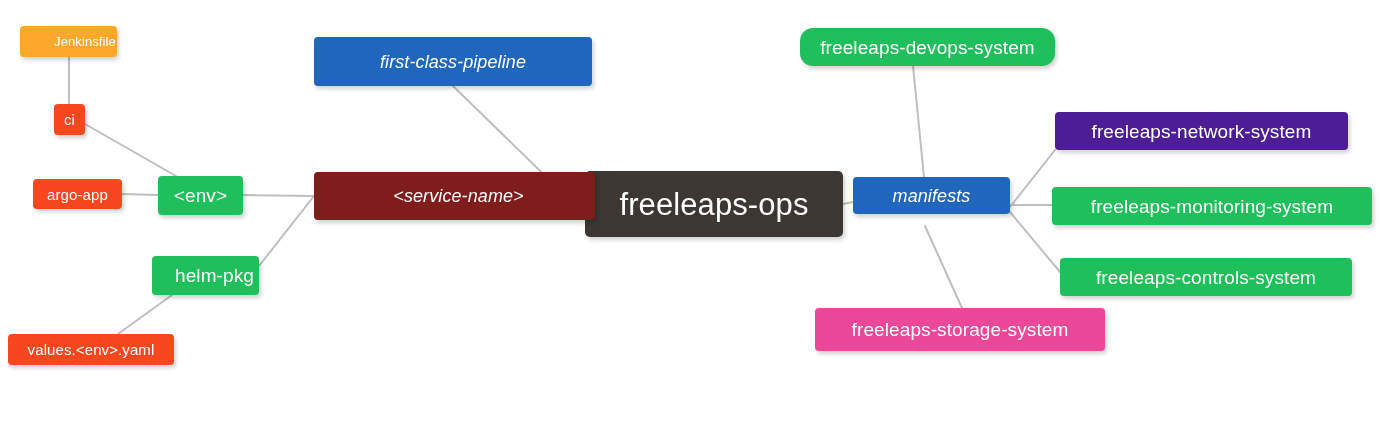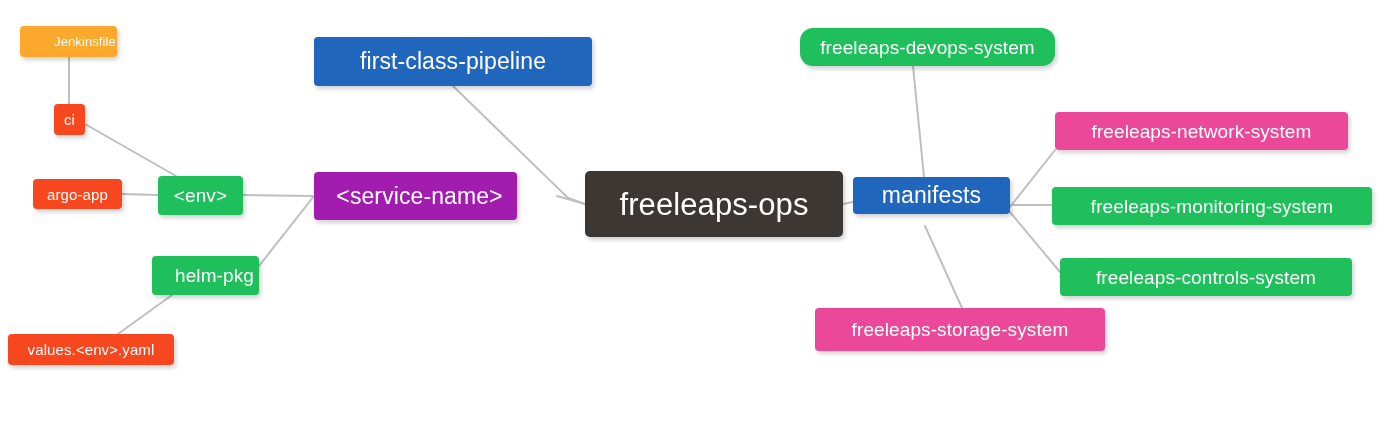--- a/index.html
+++ b/index.html
@@ -48,21 +48,21 @@
     box-shadow: 2px 3px 4px rgba(0,0,0,0.18);
     cursor: pointer;
     user-select: none;
   }
   .node-label {
     display: block;
     pointer-events: none;
   }
   
   .d-root   { font-size: 31px; border-radius: 5px; }
-  .d-1      { font-size: 23px; }
+  .d-1      { font-size: 18px; font-style: italic; }
   .d-2      { font-size: 19px; }
   .d-3      { font-size: 15px; }
   .d-4      { font-size: 13px; padding-left: 33px; }
 </style>
 </head>
 <body>
 
 <div id="mindmap">
 
   <svg id="edge-layer" viewBox="0 0 1390 421" width="1390" height="421" xmlns="http://www.w3.org/2000/svg">
@@ -82,21 +82,21 @@
       <path class="edge" d="M 925 226 L 962 308" stroke="#bfbfbf"></path>
     </svg>
 
   <div id="node-layer">
       <div class="node d-root" style="left: 585px; top: 171px; width: 258px; height: 66px; background: rgb(60, 55, 50);">
         <span class="node-label">freeleaps-ops</span>
       </div>
       <div class="node d-1" style="left: 314px; top: 37px; width: 278px; height: 49px; background: rgb(33, 102, 189);">
         <span class="node-label">first-class-pipeline</span>
       </div>
-      <div class="node d-1" style="left: 314px; top: 172px; width: 203px; height: 48px; background: #a21caf; padding-left: 8px;">
+      <div class="node d-1" style="left: 314px; top: 172px; width: 281px; height: 48px; background: #7f1d1d; padding-left: 8px;">
         <span class="node-label">&lt;service-name&gt;</span>
       </div>
       <div class="node d-1" style="left: 853px; top: 177px; width: 157px; height: 37px; background: rgb(33, 102, 189);">
         <span class="node-label">manifests</span>
       </div>
       <div class="node d-2" style="left: 158px; top: 176px; width: 85px; height: 39px; background: rgb(31, 191, 92);">
         <span class="node-label">&lt;env&gt;</span>
       </div>
       <div class="node d-2" style="left: 152px; top: 256px; width: 107px; height: 39px; background: rgb(31, 191, 92); padding-left: 18px;">
         <span class="node-label">helm-pkg</span>
@@ -109,21 +109,21 @@
       </div>
       <div class="node d-3" style="left: 8px; top: 334px; width: 166px; height: 31px; background: rgb(247, 71, 31);">
         <span class="node-label">values.&lt;env&gt;.yaml</span>
       </div>
       <div class="node d-4" style="left: 20px; top: 26px; width: 97px; height: 31px; background: rgb(251, 168, 44);">
         <span class="node-label">Jenkinsfile</span>
       </div>
       <div class="node d-2" style="left: 800px; top: 28px; width: 255px; height: 38px; background: rgb(31, 191, 92); border-radius: 13px;">
         <span class="node-label">freeleaps-devops-system</span>
       </div>
-      <div class="node d-2" style="left: 1055px; top: 112px; width: 293px; height: 38px; background: #ec4899;">
+      <div class="node d-2" style="left: 1055px; top: 112px; width: 293px; height: 38px; background: #4c1d95;">
         <span class="node-label">freeleaps-network-system</span>
       </div>
       <div class="node d-2" style="left: 1052px; top: 187px; width: 320px; height: 38px; background: rgb(31, 191, 92);">
         <span class="node-label">freeleaps-monitoring-system</span>
       </div>
       <div class="node d-2" style="left: 1060px; top: 258px; width: 292px; height: 38px; background: rgb(31, 191, 92);">
         <span class="node-label">freeleaps-controls-system</span>
       </div>
       <div class="node d-2" style="left: 815px; top: 308px; width: 290px; height: 43px; background: #ec4899;">
         <span class="node-label">freeleaps-storage-system</span>

